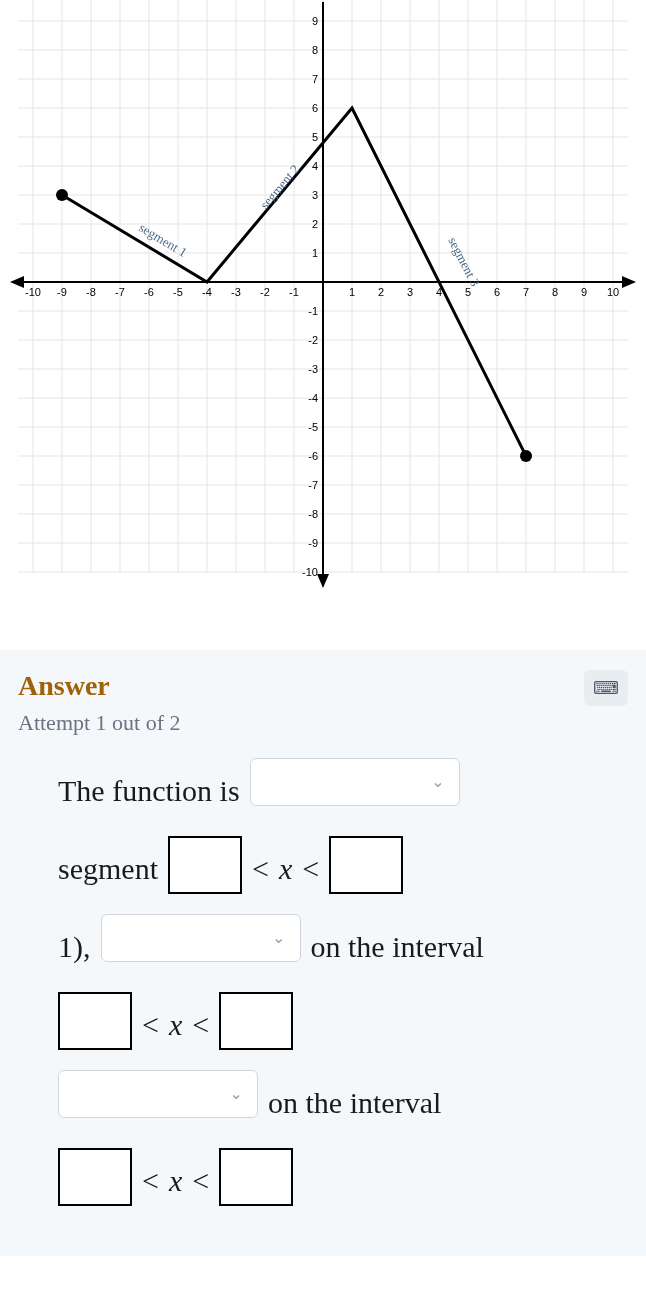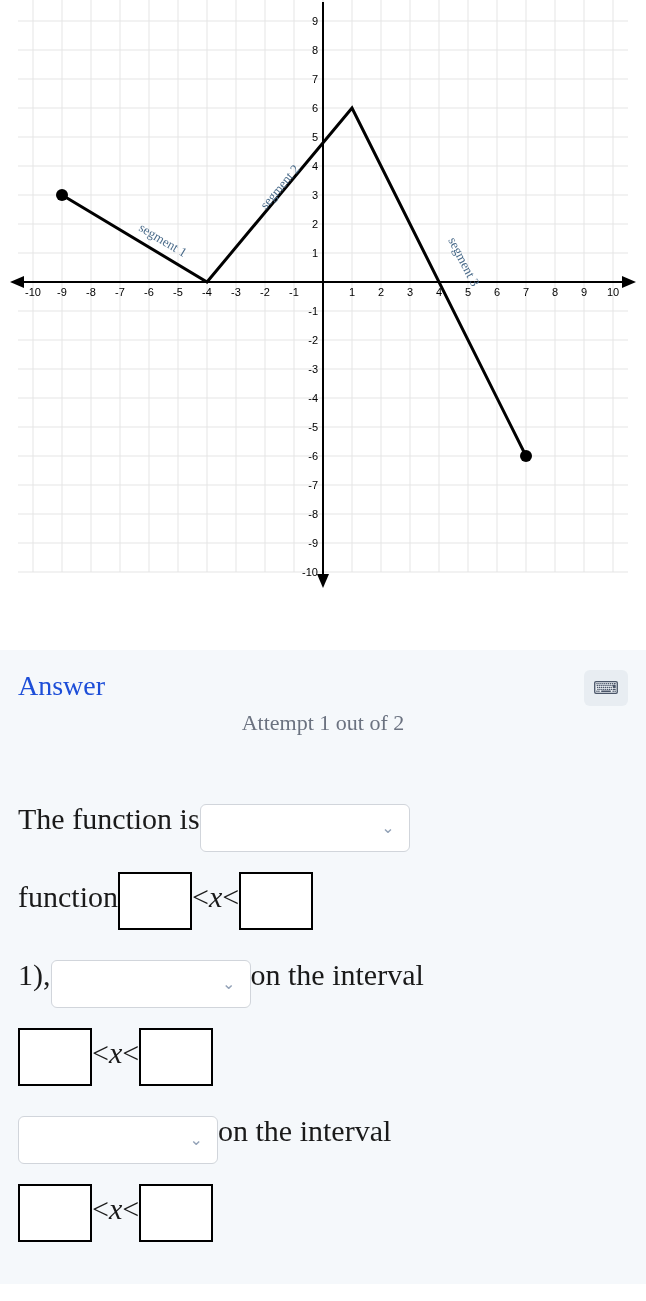--- a/index.html
+++ b/index.html
@@ -9,26 +9,26 @@
   svg.graph { width: 100%; height: 100%; }
   .grid-line { stroke: #e5e5e5; stroke-width: 1; }
   .axis-line { stroke: #000; stroke-width: 2; }
   .plot-line { stroke: #000; stroke-width: 3; fill: none; }
   .plot-point { fill: #000; }
   .tick-label { font-size: 11px; font-family: Arial, sans-serif; fill: #000; }
   .seg-label { font-size: 13px; font-family: Georgia, serif; fill: #4a6b8a; }
   
   .answer-section { background: #f5f8fb; padding: 20px 18px 30px 18px; margin-top: 60px; }
   .answer-header { display: flex; justify-content: space-between; align-items: flex-start; margin-bottom: 4px; }
-  .answer-title { font-size: 28px; font-weight: normal; color: #1d4ed8; }
+  .answer-title { font-size: 28px; font-weight: bold; color: #a16207; }
   .keyboard-btn { width: 44px; height: 36px; background: #e8edf2; border: none; border-radius: 6px; display: flex; align-items: center; justify-content: center; cursor: pointer; font-size: 18px; color: #4a5568; }
-  .attempt-text { font-size: 22px; color: #6b7280; margin-bottom: 50px; text-align: center; }
+  .attempt-text { font-size: 22px; color: #6b7280; margin-bottom: 22px; }
   
   .answer-body { font-size: 30px; line-height: 2.2; color: #1a1a1a; }
-  .answer-body .row { display: flex; flex-wrap: wrap; align-items: flex-end; gap: 8px 0; margin-bottom: 12px; }
+  .answer-body .row { display: flex; flex-wrap: wrap; align-items: flex-start; gap: 8px 10px; margin-bottom: 12px; margin-left: 40px; }
   
   .dropdown { display: inline-flex; align-items: center; justify-content: flex-end; min-width: 210px; height: 48px; background: #fff; border: 1px solid #d1d5db; border-radius: 6px; padding: 0 14px; cursor: pointer; }
   .dropdown.sm { min-width: 200px; }
   .chevron { color: #94a3b8; font-size: 16px; }
   
   .num-input { display: inline-block; width: 74px; height: 58px; border: 2px solid #000; background: #fff; }
   
   .math-var { font-style: italic; font-family: 'Times New Roman', serif; }
   .lt { font-family: 'Times New Roman', serif; }
 </style>
@@ -158,21 +158,21 @@
   <div class="answer-body">
 
     <div class="row">
       <span>The function is</span>
       <span class="dropdown">
         <span class="chevron">⌄</span>
       </span>
     </div>
 
     <div class="row">
-      <span>function</span>
+      <span>segment</span>
       <span class="num-input"></span>
       <span class="lt">&lt;</span>
       <span class="math-var">x</span>
       <span class="lt">&lt;</span>
       <span class="num-input"></span>
     </div>
 
     <div class="row">
       <span>1),</span>
       <span class="dropdown sm">

